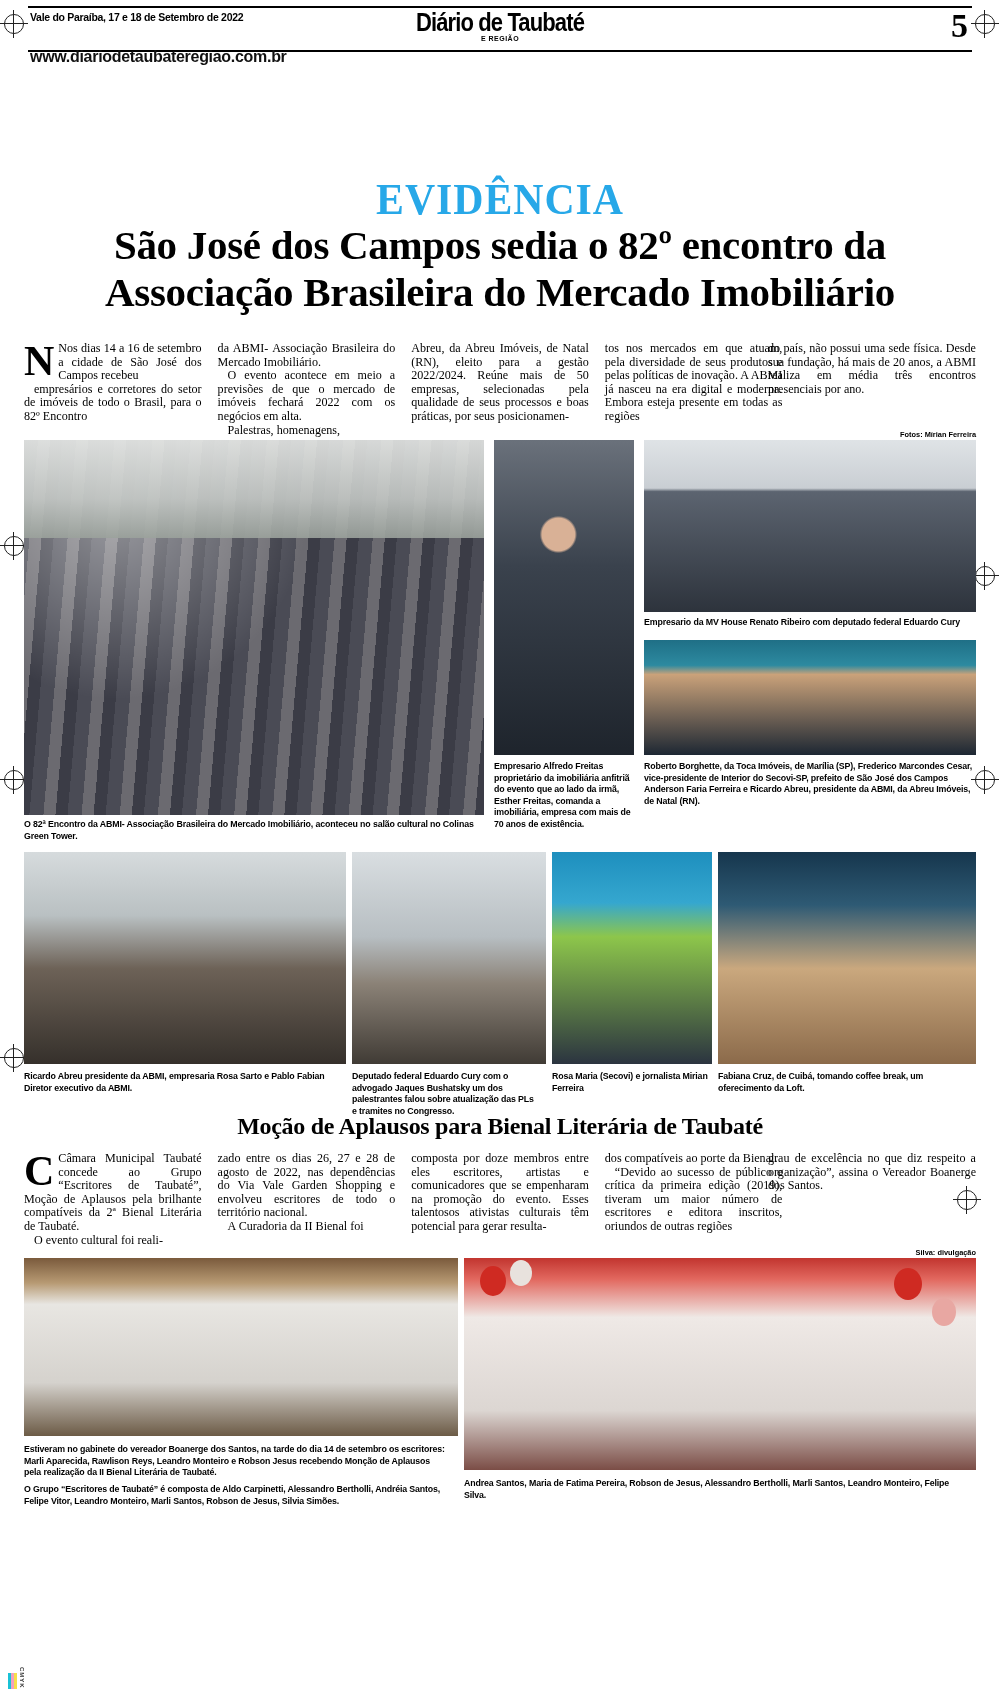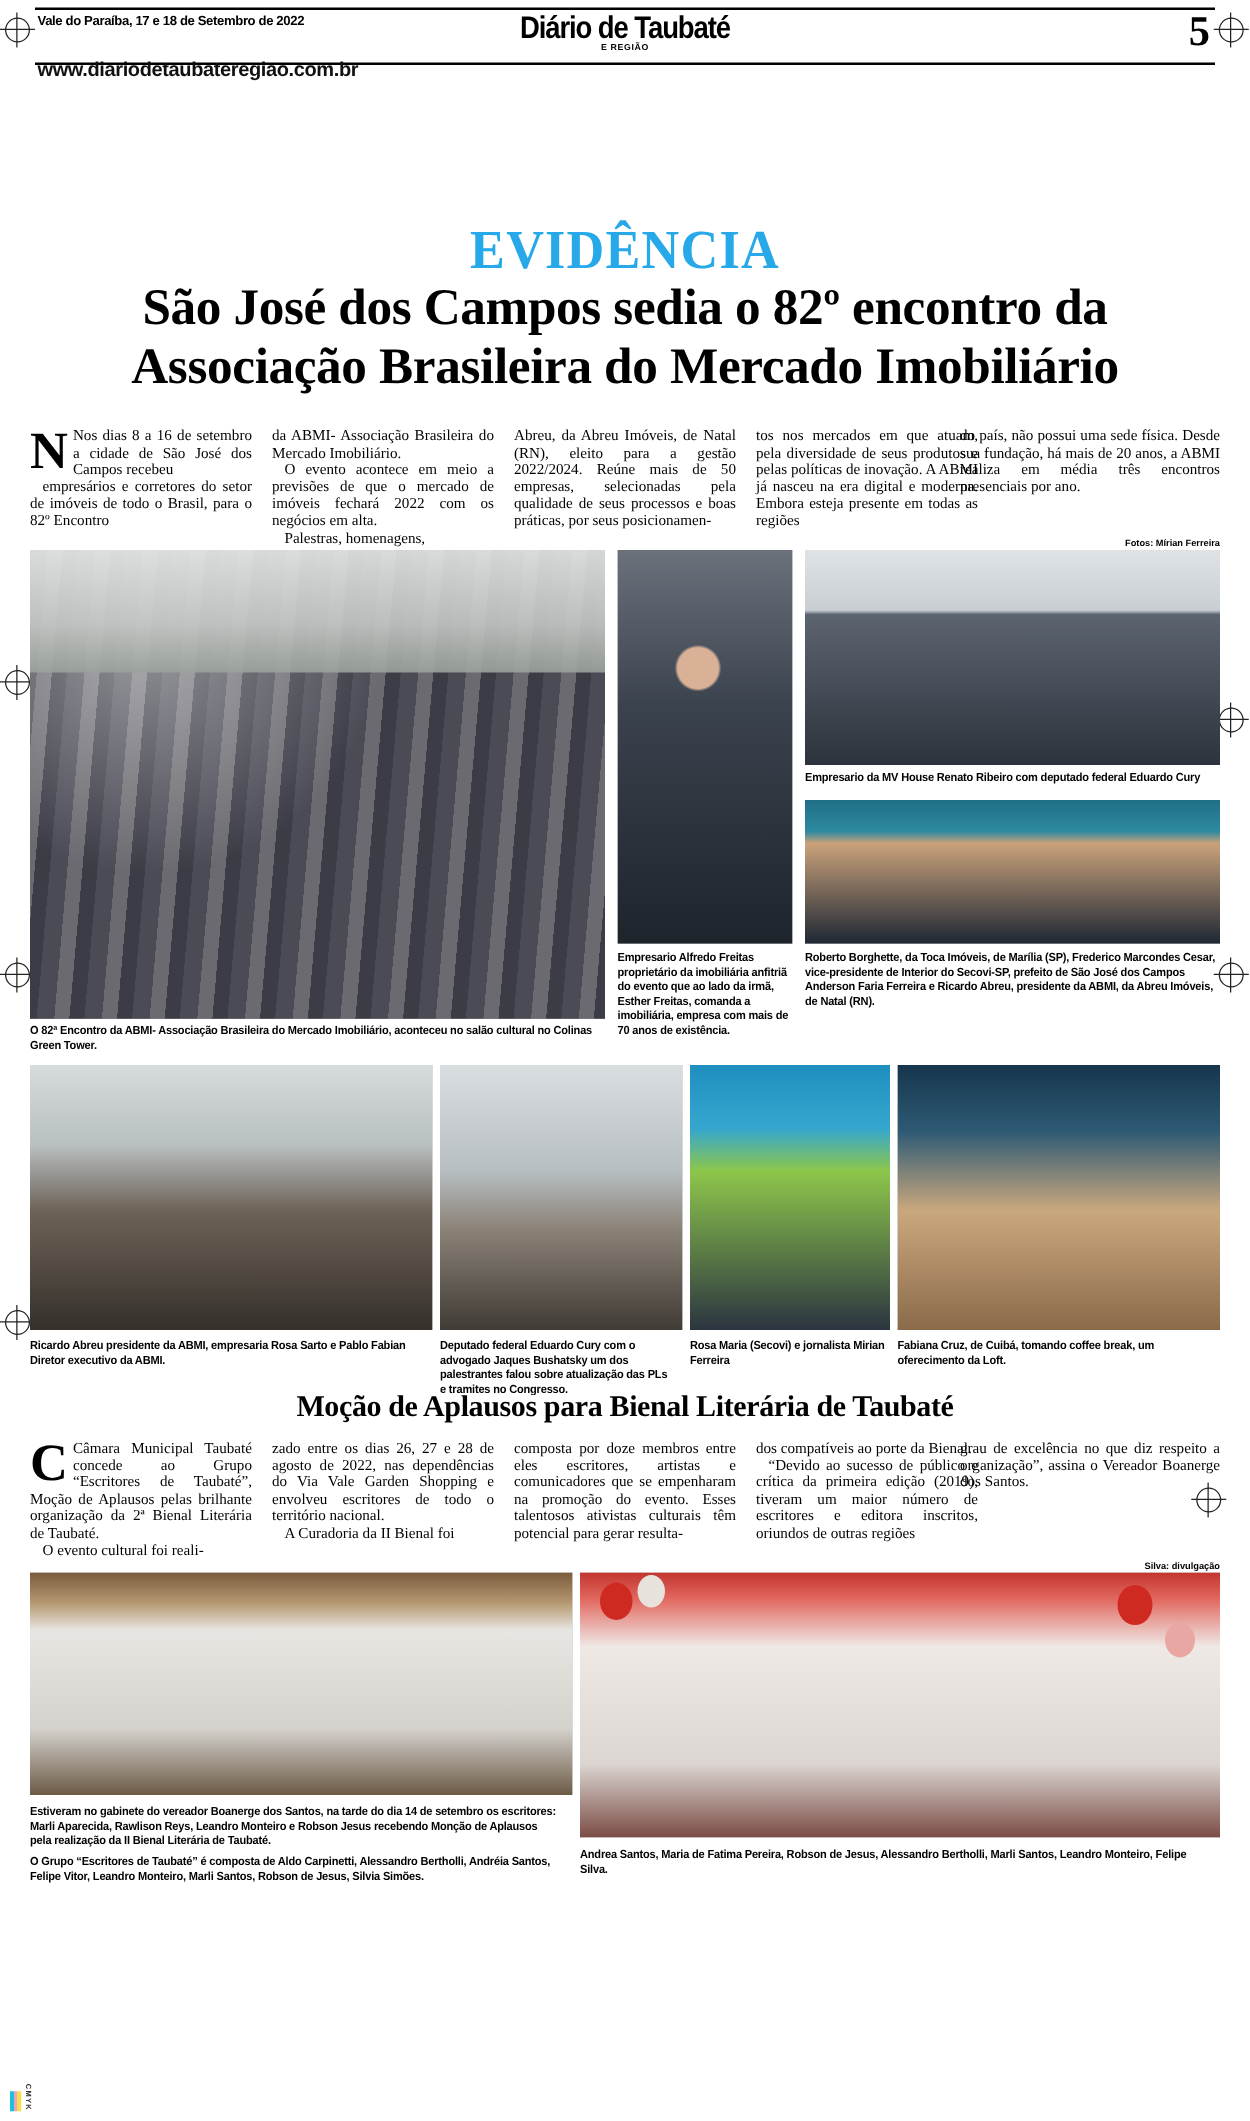--- a/index.html
+++ b/index.html
@@ -162,21 +162,21 @@
     </div>
     <div class="rule-bot"></div>
   </div>
 
 
   <div class="evidencia">EVIDÊNCIA</div>
   <div class="headline1">São José dos Campos sedia o 82º encontro da Associação Brasileira do Mercado Imobiliário</div>
 
   <div class="cols" id="article1-cols">
     <div class="col">
-      <p class="noind"><span class="dropcap">N</span><span>Nos dias 8 a 16 de setembro a cidade de São José dos Campos recebeu</span></p>
+      <p class="noind"><span class="dropcap">N</span><span>Nos dias 14 a 16 de setembro a cidade de São José dos Campos recebeu</span></p>
       <p>empresários e corretores do setor de imóveis de todo o Brasil, para o 82º Encontro</p>
     </div>
     <div class="col">
       <p class="noind">da ABMI- Associação Brasileira do Mercado Imobiliário.</p>
       <p>O evento acontece em meio a previsões de que o mercado de imóveis fechará 2022 com os negócios em alta.</p>
       <p>Palestras, homenagens,</p>
     </div>
     <div class="col">
       <p class="noind">Abreu, da Abreu Imóveis, de Natal (RN), eleito para a gestão 2022/2024. Reúne mais de 50 empresas, selecionadas pela qualidade de seus processos e boas práticas, por seus posicionamen-</p>
     </div>
@@ -229,21 +229,21 @@
 
   <div class="ph" style="left:718px;top:852px;width:258px;height:212px;">
     <div class="pimg coffee"></div>
   </div>
   <div class="cap" style="left:718px;top:1070px;width:265px;">Fabiana Cruz, de Cuibá, tomando coffee break, um oferecimento da Loft.</div>
 
   <div class="headline2">Moção de Aplausos para Bienal Literária de Taubaté</div>
 
   <div class="cols" id="article2-cols">
     <div class="col">
-      <p class="noind"><span class="dropcap">C</span><span>Câmara Municipal Taubaté concede ao Grupo “Escritores de Taubaté”, Moção de Aplausos pelas brilhante organização da 2ª Bienal Literária de Taubaté.</span></p>
+      <p class="noind"><span class="dropcap">C</span><span>Câmara Municipal Taubaté concede ao Grupo “Escritores de Taubaté”, Moção de Aplausos pela brilhante compatíveis da 2ª Bienal Literária de Taubaté.</span></p>
       <p>O evento cultural foi reali-</p>
     </div>
     <div class="col">
       <p class="noind">zado entre os dias 26, 27 e 28 de agosto de 2022, nas dependências do Via Vale Garden Shopping e envolveu escritores de todo o território nacional.</p>
       <p>A Curadoria da II Bienal foi</p>
     </div>
     <div class="col">
       <p class="noind">composta por doze membros entre eles escritores, artistas e comunicadores que se empenharam na promoção do evento. Esses talentosos ativistas culturais têm potencial para gerar resulta-</p>
     </div>
     <div class="col">

